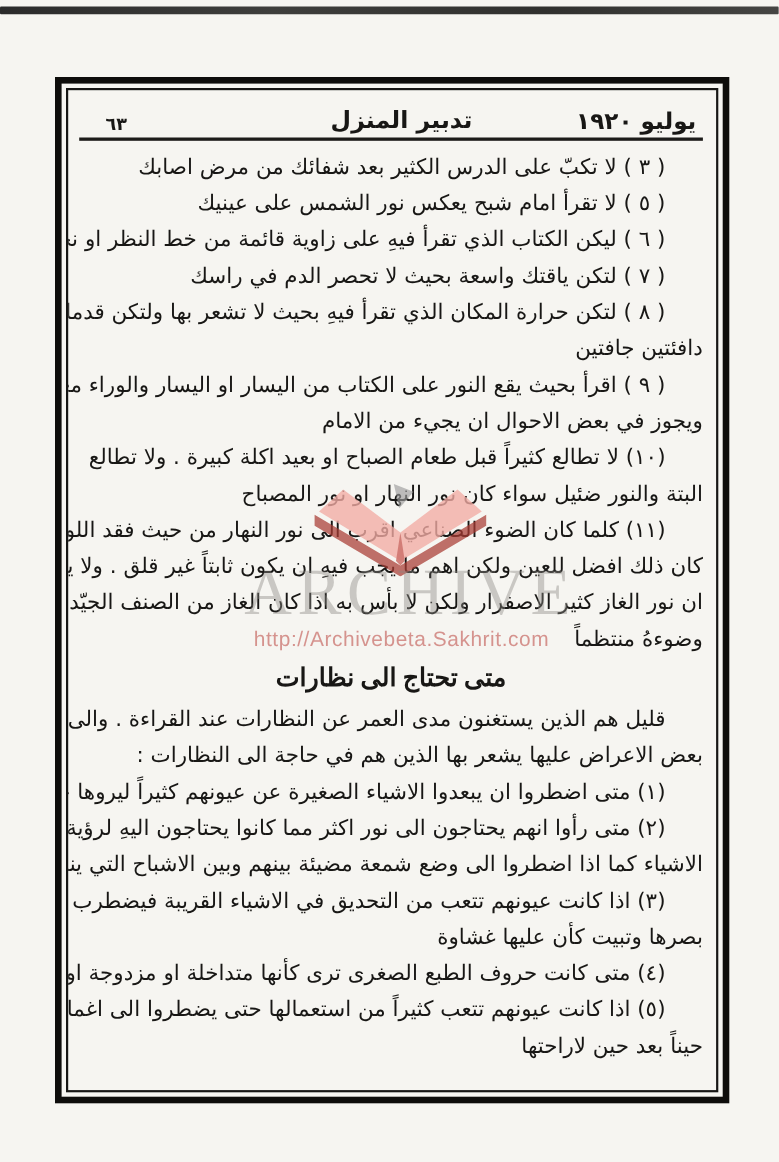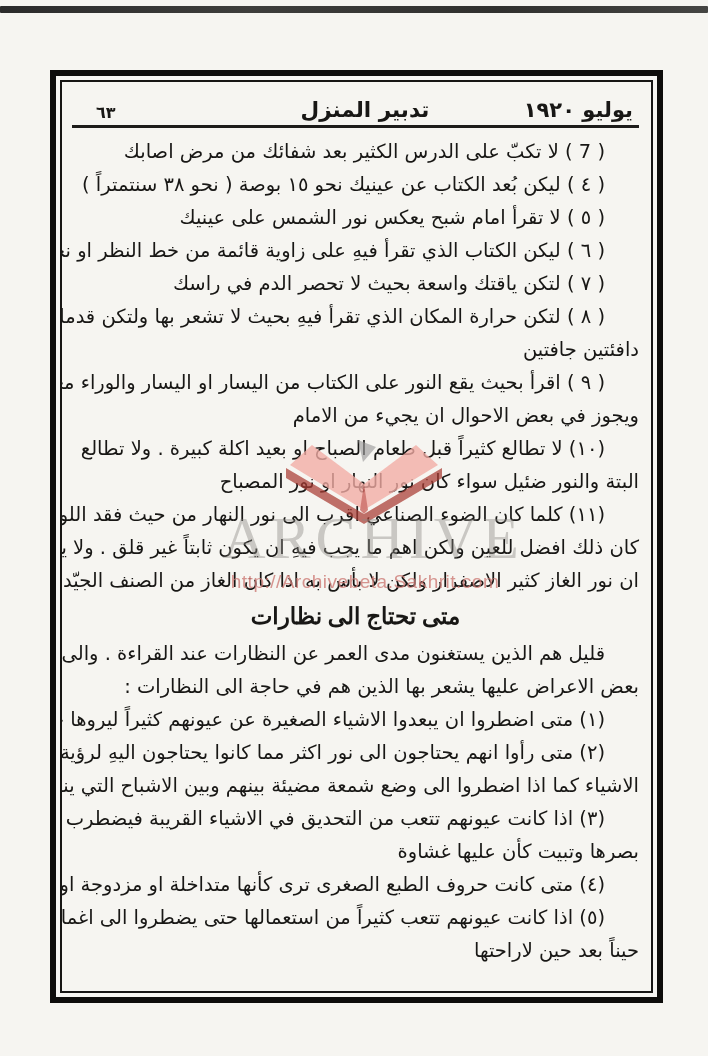--- a/index.html
+++ b/index.html
@@ -80,34 +80,34 @@
   <div class="frame-inner">
 
     <div class="page-header">
       <span class="hdr-date">يوليو ١٩٢٠</span>
       <span class="hdr-title">تدبير المنزل</span>
       <span class="hdr-pageno">٦٣</span>
     </div>
     <div class="header-rule"></div>
 
     <div class="body-text">
-        <div class="line item">( 7 )  لا تكبّ على الدرس الكثير بعد شفائك من مرض اصابك</div>
-        <div class="line item">( ٤ )  ليكن بُعد الكتاب عن عينيك نحو ١٥ بوصة ( نحو ٣٨ سنتمتراً )</div>
+        <div class="line item">( ٣ )  لا تكبّ على الدرس الكثير بعد شفائك من مرض اصابك</div>
         <div class="line item">( ٥ )  لا تقرأ امام شبح يعكس نور الشمس على عينيك</div>
         <div class="line item">( ٦ )  ليكن الكتاب الذي تقرأ فيهِ على زاوية قائمة من خط النظر او نحوها</div>
         <div class="line item">( ٧ )  لتكن ياقتك واسعة بحيث لا تحصر الدم في راسك</div>
         <div class="line item">( ٨ )  لتكن حرارة المكان الذي تقرأ فيهِ بحيث لا تشعر بها ولتكن قدماك</div>
         <div class="line cont">دافئتين جافتين</div>
         <div class="line item">( ٩ )  اقرأ بحيث يقع النور على الكتاب من اليسار او اليسار والوراء معاً</div>
         <div class="line cont">ويجوز في بعض الاحوال ان يجيء من الامام</div>
         <div class="line item">(١٠)  لا تطالع كثيراً قبل طعام الصباح او بعيد اكلة كبيرة . ولا تطالع</div>
         <div class="line cont">البتة والنور ضئيل سواء كان نور النهار او نور المصباح</div>
         <div class="line item">(١١)  كلما كان الضوء الصناعي اقرب الى نور النهار من حيث فقد اللون</div>
         <div class="line cont">كان ذلك افضل للعين ولكن اهم ما يجب فيهِ ان يكون ثابتاً غير قلق . ولا يخفى</div>
         <div class="line cont">ان نور الغاز كثير الاصفرار ولكن لا بأس به اذا كان الغاز من الصنف الجيّد</div>
+        <div class="line cont">وضوءهُ منتظماً</div>
         <div class="line heading">متى تحتاج الى نظارات</div>
         <div class="line item">قليل هم الذين يستغنون مدى العمر عن النظارات عند القراءة . والى القارىء</div>
         <div class="line cont">بعض الاعراض عليها يشعر بها الذين هم في حاجة الى النظارات :</div>
         <div class="line item">(١)  متى اضطروا ان يبعدوا الاشياء الصغيرة عن عيونهم كثيراً ليروها جلية</div>
         <div class="line item">(٢)  متى رأوا انهم يحتاجون الى نور اكثر مما كانوا يحتاجون اليهِ لرؤية</div>
         <div class="line cont">الاشياء كما اذا اضطروا الى وضع شمعة مضيئة بينهم وبين الاشباح التي ينظرون اليها</div>
         <div class="line item">(٣)  اذا كانت عيونهم تتعب من التحديق في الاشياء القريبة فيضطرب</div>
         <div class="line cont">بصرها وتبيت كأن عليها غشاوة</div>
         <div class="line item">(٤)  متى كانت حروف الطبع الصغرى ترى كأنها متداخلة او مزدوجة او مثلثة</div>
         <div class="line item">(٥)  اذا كانت عيونهم تتعب كثيراً من استعمالها حتى يضطروا الى اغماضها</div>

